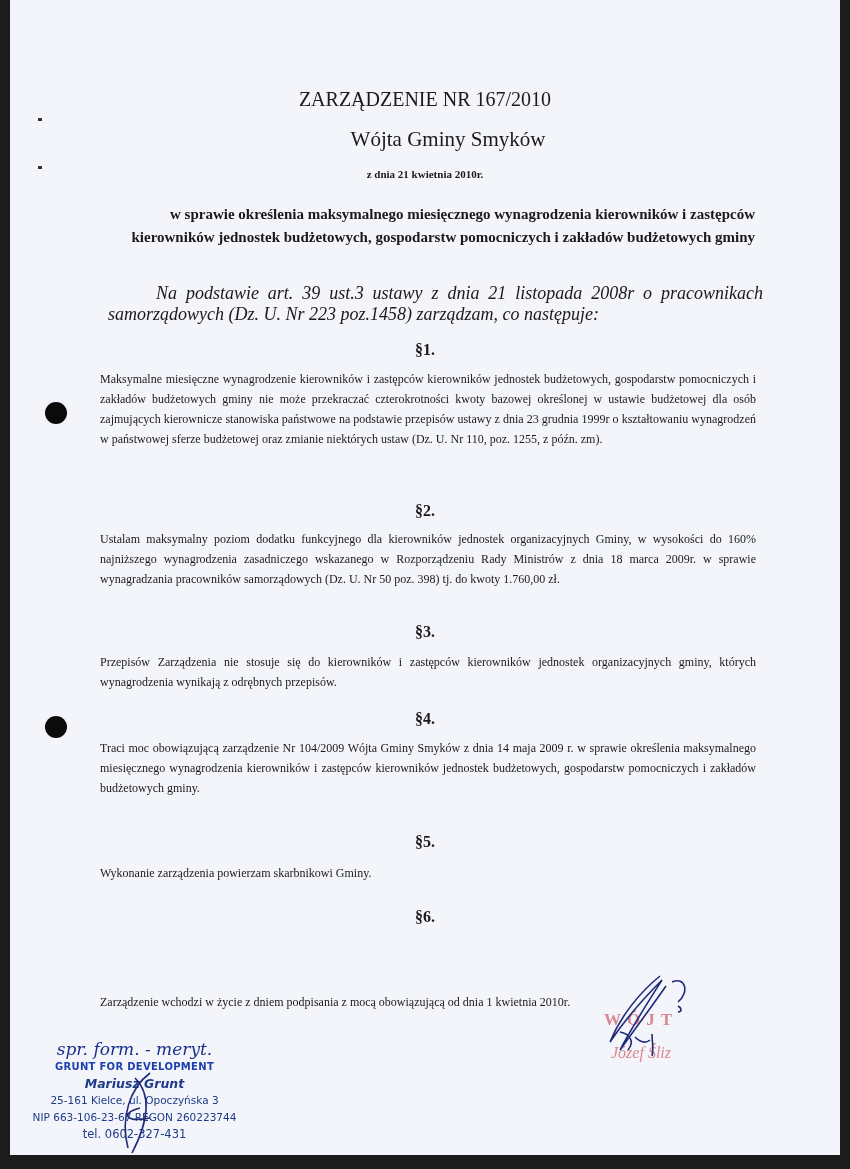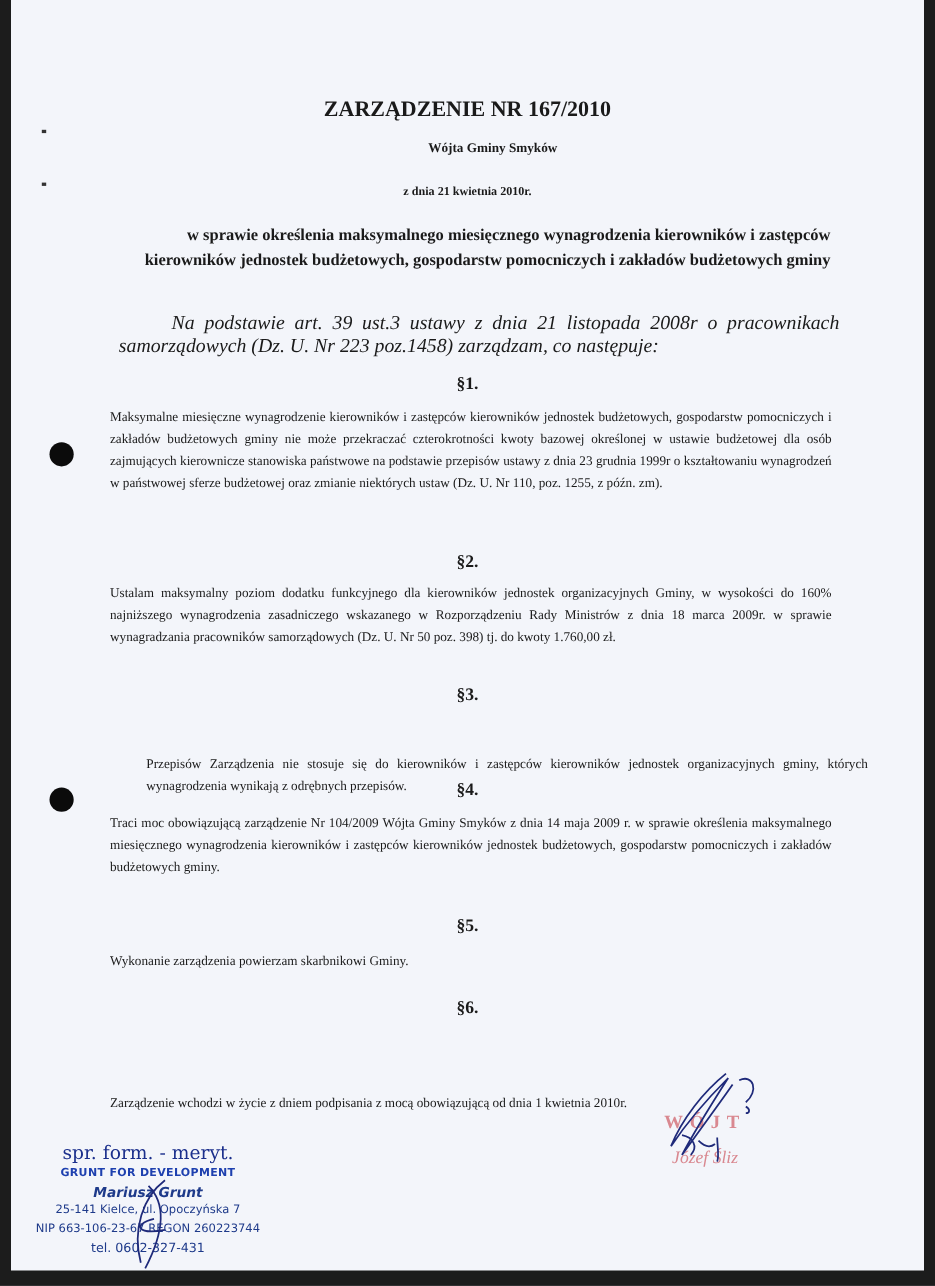--- a/index.html
+++ b/index.html
@@ -9,34 +9,34 @@
       font-family: "Liberation Serif", serif;
       color: #1a1a1a;
       position: relative;
     }
     .paper {
       position: absolute; left: 10px; top: 0; width: 830px; height: 1155px;
       background: #f3f5fa;
     }
     .abs { position: absolute; }
     .center { text-align: center; left: 0; right: 0; }
-    .title { top: 88px; font-size: 20px; font-weight: bold; }
-    .subtitle { top: 127px; font-size: 12px; font-weight: bold; margin-left: 46px; }
+    .title { top: 88px; font-size: 20px; font-weight: normal; }
+    .subtitle { top: 127px; font-size: 21px; font-weight: normal; margin-left: 46px; }
     .date { top: 168px; font-size: 11px; font-weight: bold; }
     .subject { top: 203px; left: 100px; width: 655px; font-size: 15px; font-weight: bold; text-align: right; line-height: 22.5px; }
     .preamble { top: 283px; left: 108px; width: 655px; font-size: 18px; font-style: italic; line-height: 21px; text-align: justify; text-indent: 48px; }
     .para-heading { font-size: 16px; font-weight: bold; text-align: center; left: 0; right: 0; }
     .para-body { left: 100px; width: 656px; font-size: 12px; line-height: 20px; text-align: justify; }
     .hole { width: 22px; height: 22px; border-radius: 50%; background: #0b0b0b; }
     .tick { width: 4px; height: 3px; background: #333; }
     .stamp-left {
       top: 1040px; left: 22px; width: 225px; text-align: center;
       font-family: "DejaVu Sans", sans-serif; color: #1e3a8a; line-height: 17px;
     }
-    .stamp-left .handwriting { font-family: "DejaVu Serif", serif; font-size: 17px; color: #1b2f8c; line-height: 18px; }
+    .stamp-left .handwriting { font-family: "DejaVu Serif", serif; font-style: italic; font-size: 17px; color: #1b2f8c; line-height: 18px; }
     .stamp-left .company { font-size: 10px; font-weight: bold; color: #1e40af; letter-spacing: 0.3px; }
     .stamp-left .name { font-size: 12.5px; font-style: italic; font-weight: bold; }
     .stamp-left .addr { font-size: 10.5px; }
     .stamp-right {
       top: 1010px; left: 586px; width: 110px; text-align: center; color: #d98890;
     }
     .stamp-right .role { font-family: "Liberation Serif", serif; font-size: 17px; font-weight: bold; letter-spacing: 6px; }
     .stamp-right .person { font-family: "Liberation Serif", serif; font-style: italic; font-size: 16px; margin-top: 14px; }
     .sig { position: absolute; }
   </style>
@@ -56,36 +56,36 @@
 <div class="abs subject">w sprawie określenia maksymalnego miesięcznego wynagrodzenia kierowników i zastępców kierowników jednostek budżetowych, gospodarstw pomocniczych i zakładów budżetowych gminy</div>
 <div class="abs preamble">Na podstawie art. 39 ust.3 ustawy z dnia 21 listopada 2008r o pracownikach samorządowych (Dz. U. Nr 223 poz.1458) zarządzam, co następuje:</div>
 
 <div class="abs para-heading" style="top:341px;">§1.</div>
 <div class="abs para-body" style="top:369px;">Maksymalne miesięczne wynagrodzenie kierowników i zastępców kierowników jednostek budżetowych, gospodarstw pomocniczych i zakładów budżetowych gminy nie może przekraczać czterokrotności kwoty bazowej określonej w ustawie budżetowej dla osób zajmujących kierownicze stanowiska państwowe na podstawie przepisów ustawy z dnia 23 grudnia 1999r o kształtowaniu wynagrodzeń w państwowej sferze budżetowej oraz zmianie niektórych ustaw (Dz. U. Nr 110, poz. 1255, z późn. zm).</div>
 
 <div class="abs para-heading" style="top:502px;">§2.</div>
 <div class="abs para-body" style="top:529px;">Ustalam maksymalny poziom dodatku funkcyjnego dla kierowników jednostek organizacyjnych Gminy, w wysokości do 160% najniższego wynagrodzenia zasadniczego wskazanego w Rozporządzeniu Rady Ministrów z dnia 18 marca 2009r. w sprawie wynagradzania pracowników samorządowych (Dz. U. Nr 50 poz. 398) tj. do kwoty 1.760,00 zł.</div>
 
 <div class="abs para-heading" style="top:623px;">§3.</div>
-<div class="abs para-body" style="top:684px;margin-left:33px;">Przepisów Zarządzenia nie stosuje się do kierowników i zastępców kierowników jednostek organizacyjnych gminy, których wynagrodzenia wynikają z odrębnych przepisów.</div>
+<div class="abs para-body" style="top:652px;">Przepisów Zarządzenia nie stosuje się do kierowników i zastępców kierowników jednostek organizacyjnych gminy, których wynagrodzenia wynikają z odrębnych przepisów.</div>
 
 <div class="abs para-heading" style="top:710px;">§4.</div>
 <div class="abs para-body" style="top:738px;">Traci moc obowiązującą zarządzenie Nr 104/2009 Wójta Gminy Smyków z dnia 14 maja 2009 r. w sprawie określenia maksymalnego miesięcznego wynagrodzenia kierowników i zastępców kierowników jednostek budżetowych, gospodarstw pomocniczych i zakładów budżetowych gminy.</div>
 
 <div class="abs para-heading" style="top:833px;">§5.</div>
 <div class="abs para-body" style="top:863px;">Wykonanie zarządzenia powierzam skarbnikowi Gminy.</div>
 
 <div class="abs para-heading" style="top:908px;">§6.</div>
 <div class="abs para-body" style="top:992px;">Zarządzenie wchodzi w życie z dniem podpisania z mocą obowiązującą od dnia 1 kwietnia 2010r.</div>
 
 <div class="abs stamp-left">
   <div class="handwriting">spr. form. - meryt.</div>
   <div class="company">GRUNT FOR DEVELOPMENT</div>
   <div class="name">Mariusz Grunt</div>
-  <div class="addr">25-141 Kielce, ul. Opoczyńska 7</div>
+  <div class="addr">25-161 Kielce, ul. Opoczyńska 3</div>
   <div class="addr">NIP 663-106-23-67 REGON 260223744</div>
   <div class="addr" style="font-size:11.5px;">tel. 0602-327-431</div>
 </div>
 <svg class="sig" style="left:110px;top:1068px;" width="60" height="90" viewBox="0 0 60 90">
   <path d="M40 5 C 20 20, 10 50, 18 80 M 25 10 C 45 30, 35 60, 22 85 M 30 40 C 10 45, 15 55, 40 50" stroke="#1f2a7a" stroke-width="1.6" fill="none"></path>
 </svg>
 
 <div class="abs stamp-right">
   <div class="role">WÓJT</div>
   <div class="person">Józef Śliz</div>

